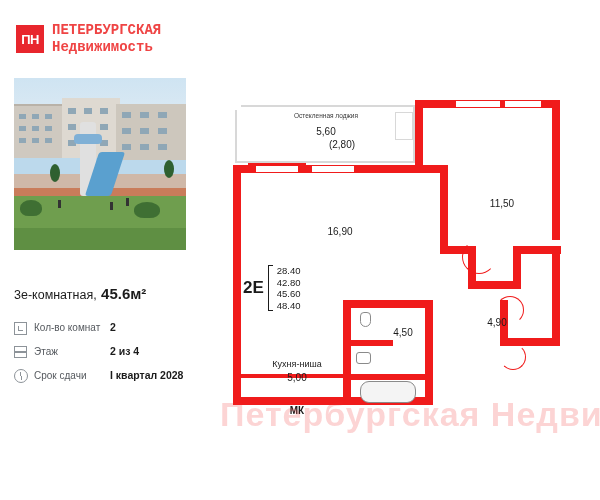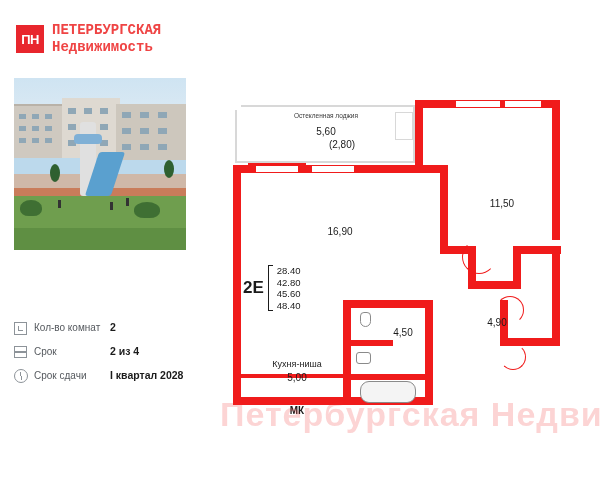--- a/index.html
+++ b/index.html
@@ -281,32 +281,36 @@
       <div class="grass2"></div>
       <div class="bushA" style="left:6px;top:122px;width:22px;height:16px;"></div>
       <div class="bushA" style="left:120px;top:124px;width:26px;height:16px;"></div>
       <div class="treeT" style="left:150px;top:82px;"></div>
       <div class="treeT" style="left:36px;top:86px;"></div>
       <div class="figure" style="left:44px;top:122px;"></div>
       <div class="figure" style="left:96px;top:124px;"></div>
       <div class="figure" style="left:112px;top:120px;"></div>
     </div>
 
+    <div id="title-row">
+      <span id="title-rooms">3е-комнатная,</span>
+      <span id="title-area">45.6м²</span>
+    </div>
 
     <div id="spec-list">
 
       <div class="spec-row">
         <span class="spec-ico ico-rooms"></span>
         <span class="spec-label">Кол-во комнат</span>
         <span class="spec-value">2</span>
       </div>
 
       <div class="spec-row">
         <span class="spec-ico ico-floor"></span>
-        <span class="spec-label">Срок</span>
+        <span class="spec-label">Этаж</span>
         <span class="spec-value">2 из 4</span>
       </div>
 
 
 
       <div class="spec-row">
         <span class="spec-ico ico-date"></span>
         <span class="spec-label">Срок сдачи</span>
         <span class="spec-value">I квартал 2028</span>
       </div>

